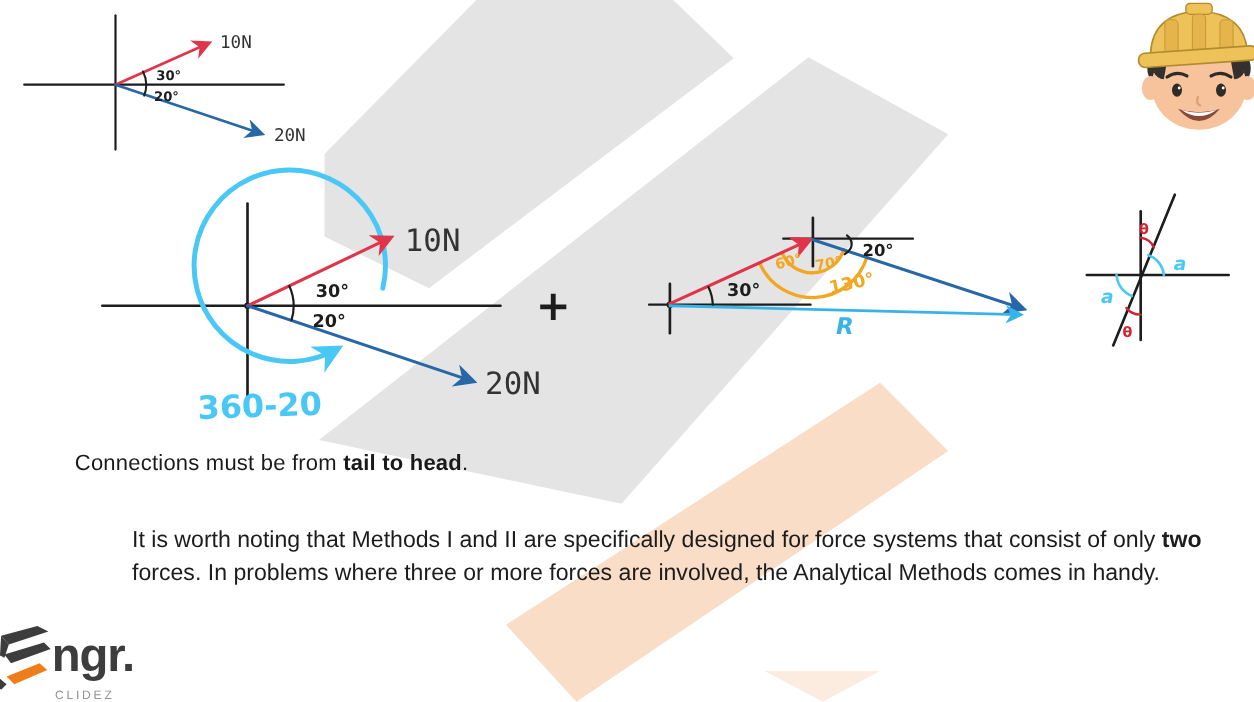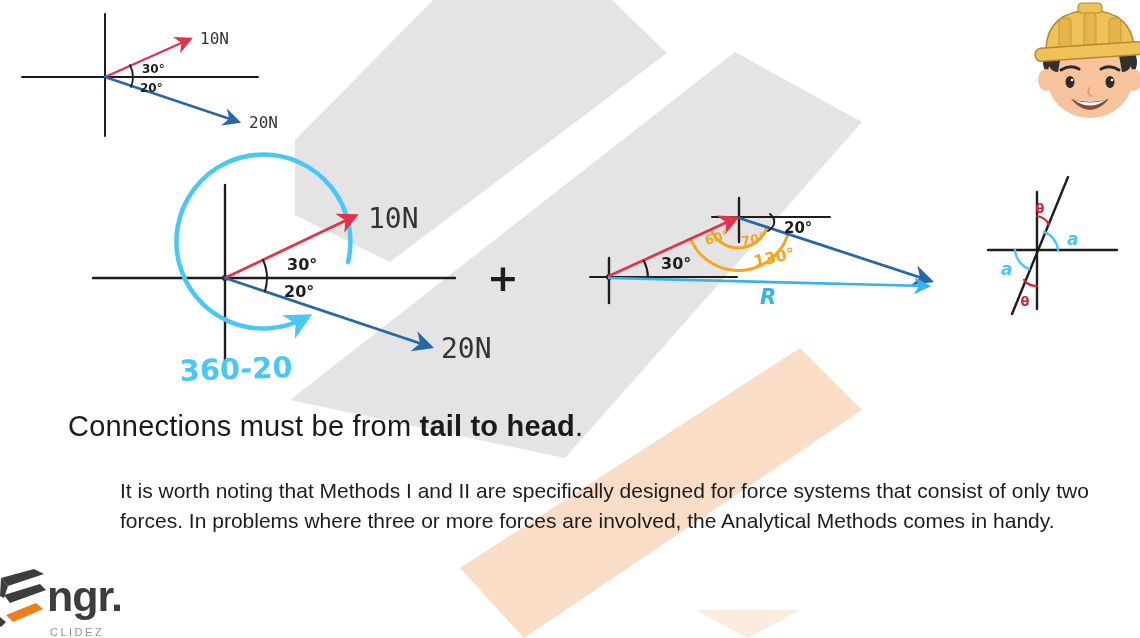--- a/index.html
+++ b/index.html
@@ -2,26 +2,26 @@
 <html><head>
 <meta charset="utf-8">
 <style>
   html,body{margin:0;padding:0;}
   body{width:1140px;height:638px;overflow:hidden;background:#ffffff;}
   .stage{position:relative;width:1140px;height:638px;background:#ffffff;overflow:hidden;
          font-family:"Liberation Sans",sans-serif;}
   .board{position:absolute;left:0;top:0;width:1140px;height:638px;}
   .hand{font-family:"DejaVu Sans",sans-serif;font-weight:bold;}
   .mono{font-family:"DejaVu Sans Mono",monospace;}
-  .title{position:absolute;left:68px;top:410px;font-size:29px;color:#1a1a1a;
+  .title{position:absolute;left:68px;top:410px;font-size:20px;color:#1a1a1a;
          letter-spacing:.2px;white-space:nowrap;}
   .title b{font-weight:bold;}
   .para{position:absolute;left:120px;top:476px;width:1016px;font-size:21px;
         line-height:30px;color:#1c1c1c;}
-  .para b{font-weight:normal;}
+  .para b{font-weight:bold;}
   .logo{position:absolute;left:0;top:568px;width:170px;height:70px;text-align:center;}
   .logo-word{position:absolute;left:47px;top:4px;font-size:43px;font-weight:bold;
              color:#3d3d3d;letter-spacing:-1px;}
   .logo-sub{position:absolute;left:50px;top:58px;font-size:11px;color:#929292;
             letter-spacing:2.5px;}
 </style>
 </head>
 <body>
 
 <div class="stage">

